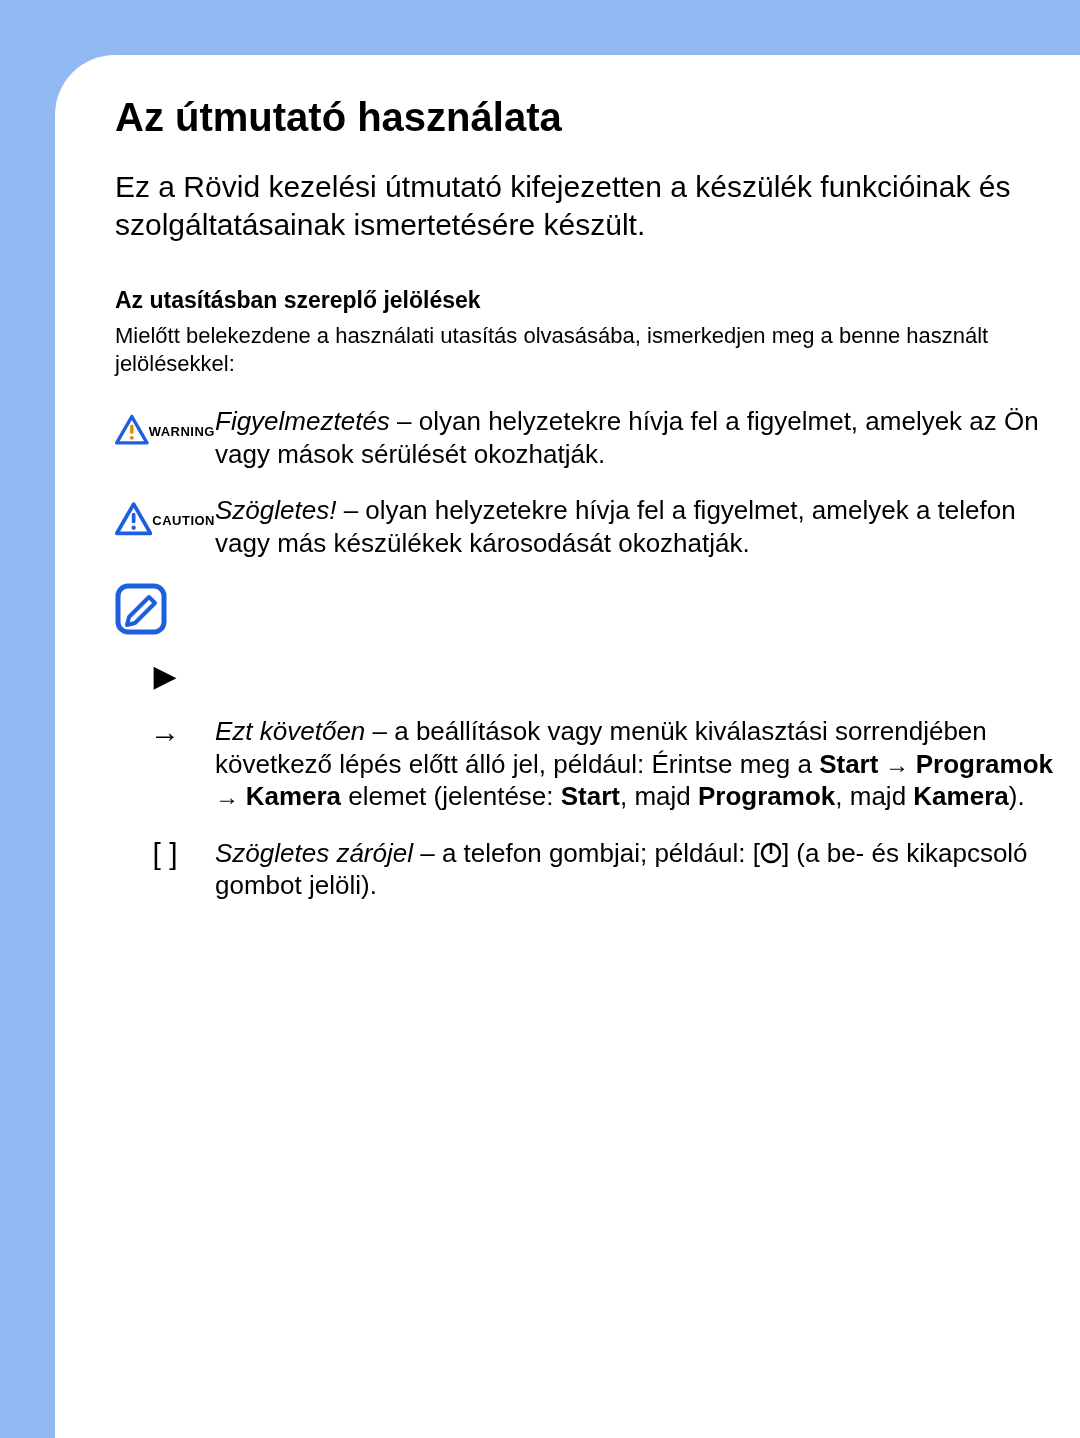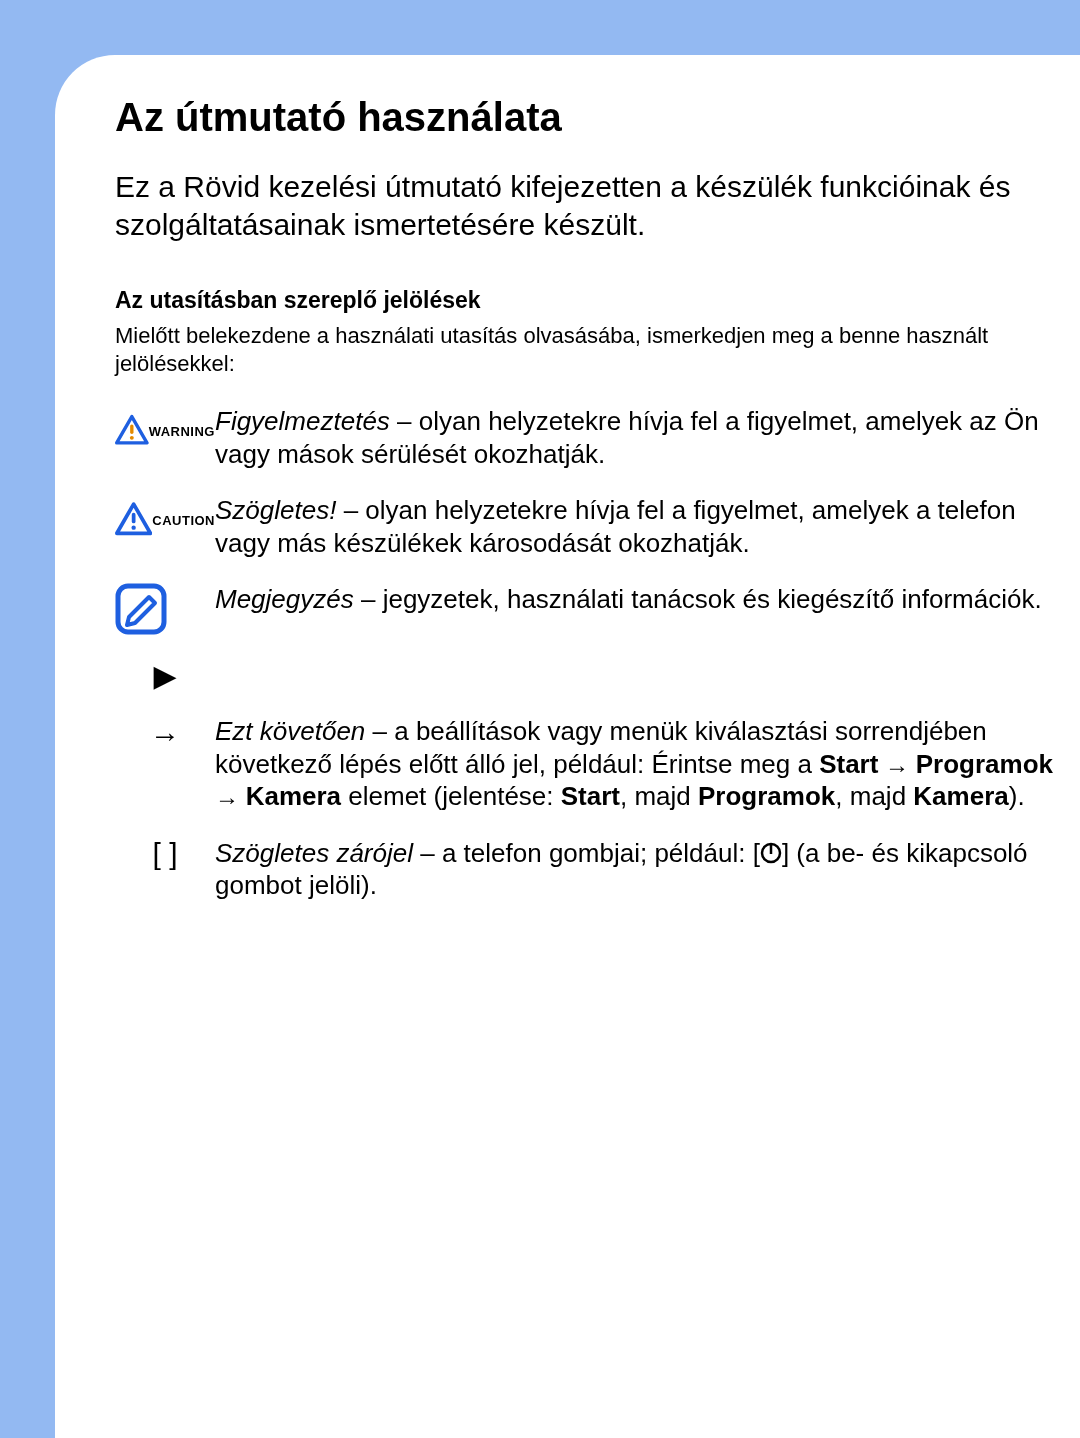--- a/index.html
+++ b/index.html
@@ -129,23 +129,20 @@
     </div>
   </div>
 
   <div class="row">
     <div class="icon-col">
       <svg class="note-sq" viewBox="0 0 52 52">
         <rect x="3" y="3" width="46" height="46" rx="10" fill="#fff" stroke="#1E5FE0" stroke-width="5"></rect>
         <path d="M14 34 L34 14 L40 20 L20 40 L12 42 Z" fill="none" stroke="#1E5FE0" stroke-width="4" stroke-linejoin="round"></path>
       </svg>
     </div>
-    <div class="text-col">
-      <em>Megjegyzés</em><span> – jegyzetek, használati tanácsok és kiegészítő információk.</span>
-    </div>
   </div>
 
   <div class="row">
     <div class="icon-col">
       <div class="sym">▶</div>
     </div>
   </div>
 
   <div class="row">
     <div class="icon-col">

